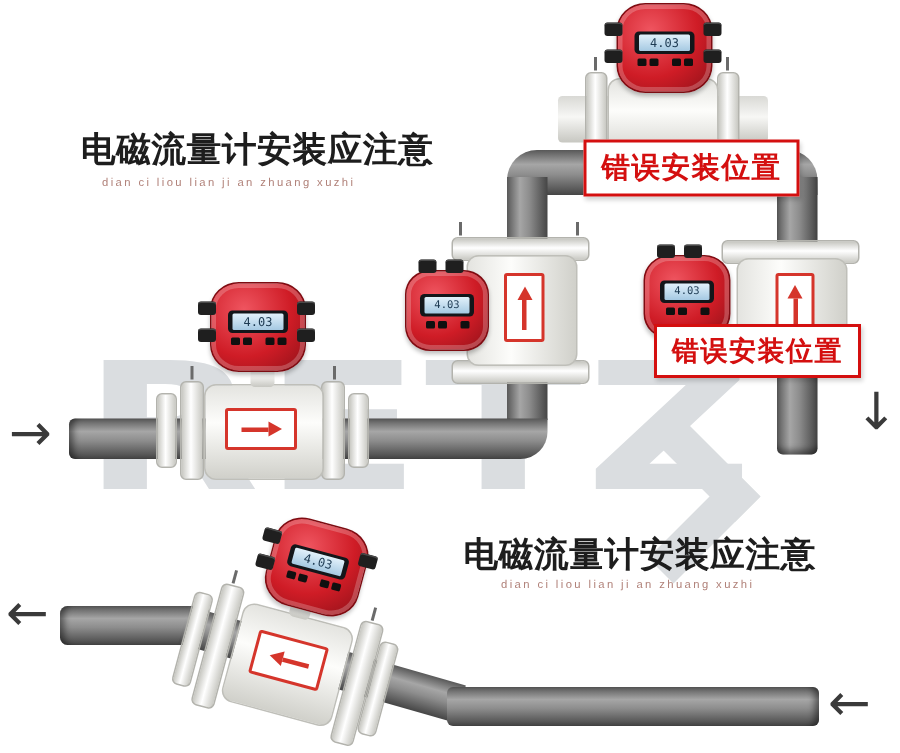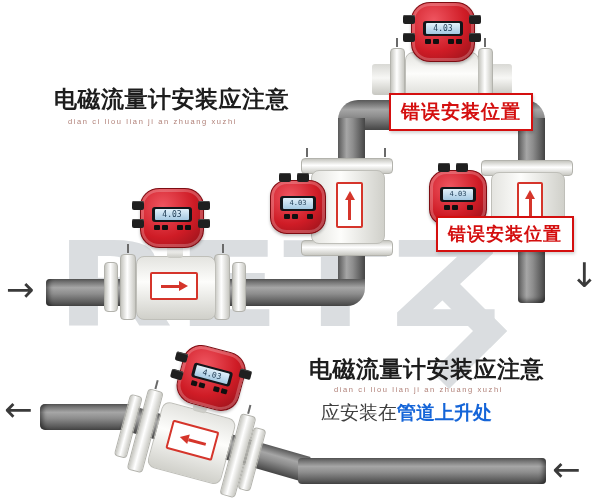--- a/index.html
+++ b/index.html
@@ -235,15 +235,14 @@
           <div class="btn"></div>
       </div>
     </div>
   </div>
 
   <div class="sec-title" style="left:54px;top:84px;">电磁流量计安装应注意</div>
   <div class="pinyin" style="left:68px;top:117px;">dian ci liou lian ji an zhuang xuzhi</div>
 
   <div class="sec-title" style="left:309px;top:354px;">电磁流量计安装应注意</div>
   <div class="pinyin" style="left:334px;top:385px;">dian ci liou lian ji an zhuang xuzhi</div>
-  <div class="body-text" style="left:321px;top:399px;font-size:19px;white-space:nowrap;"><span>应安装在</span><span class="hl">管道上升处</span></div>
 
 </div>
 
 </body></html>

